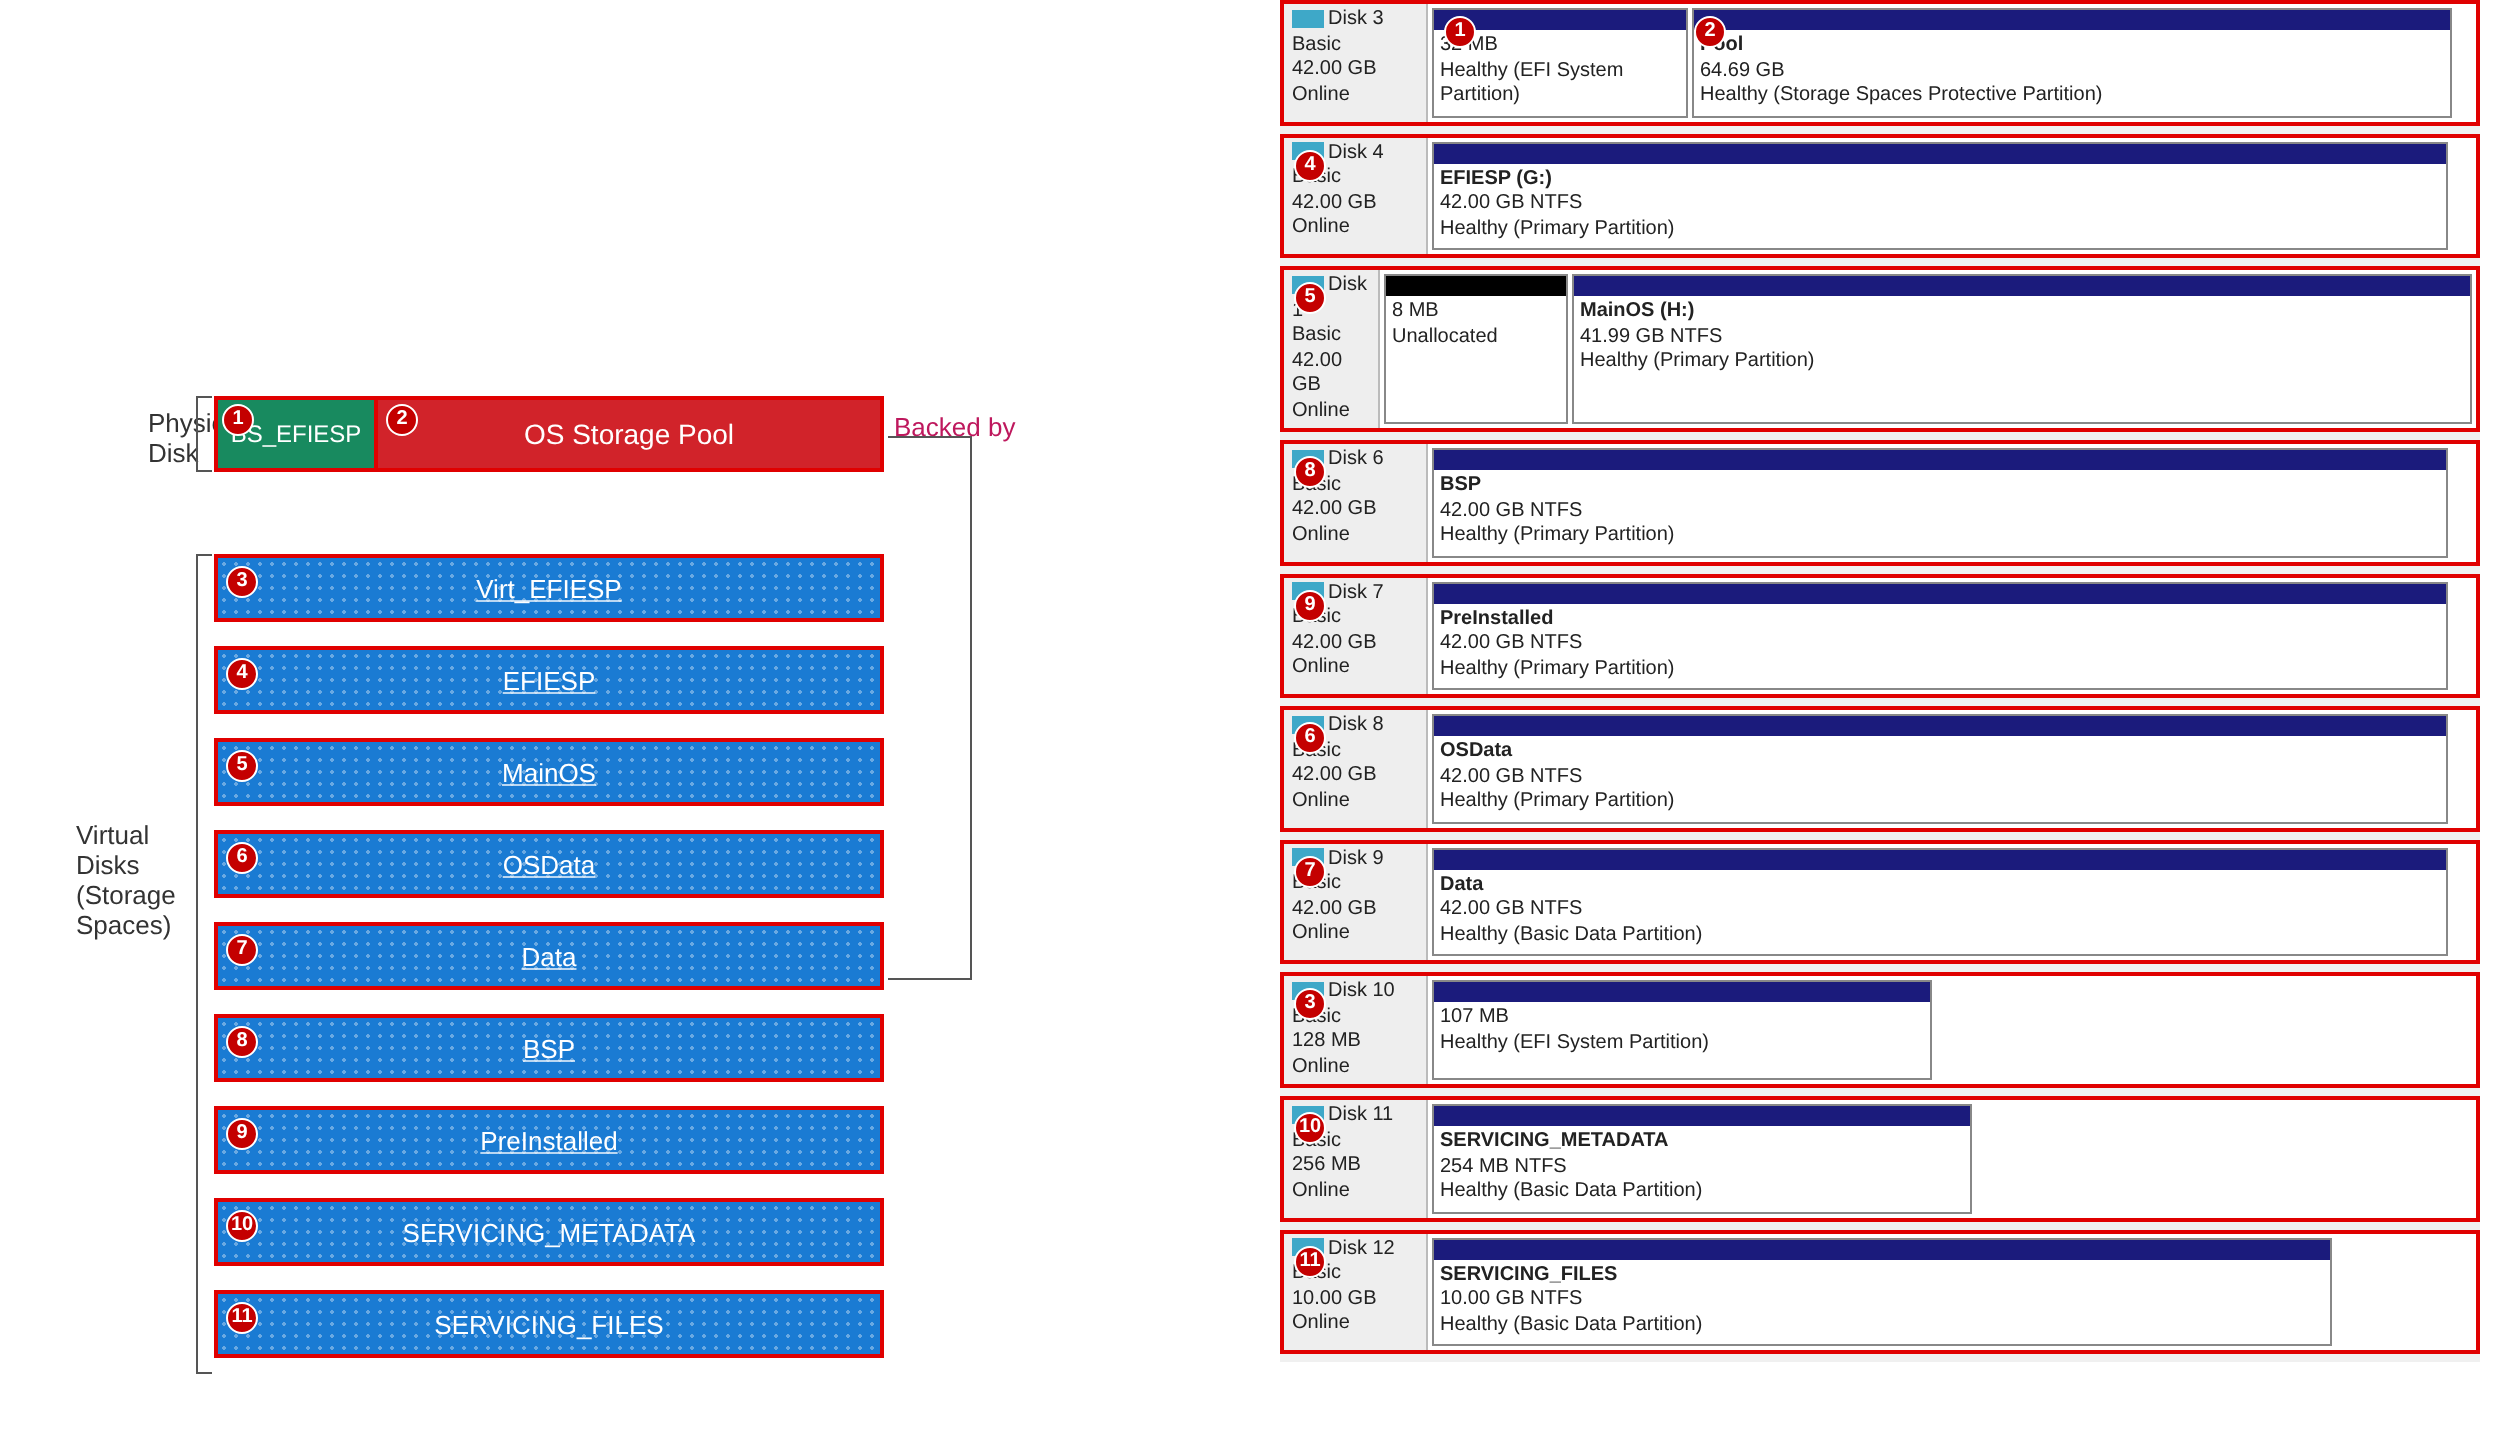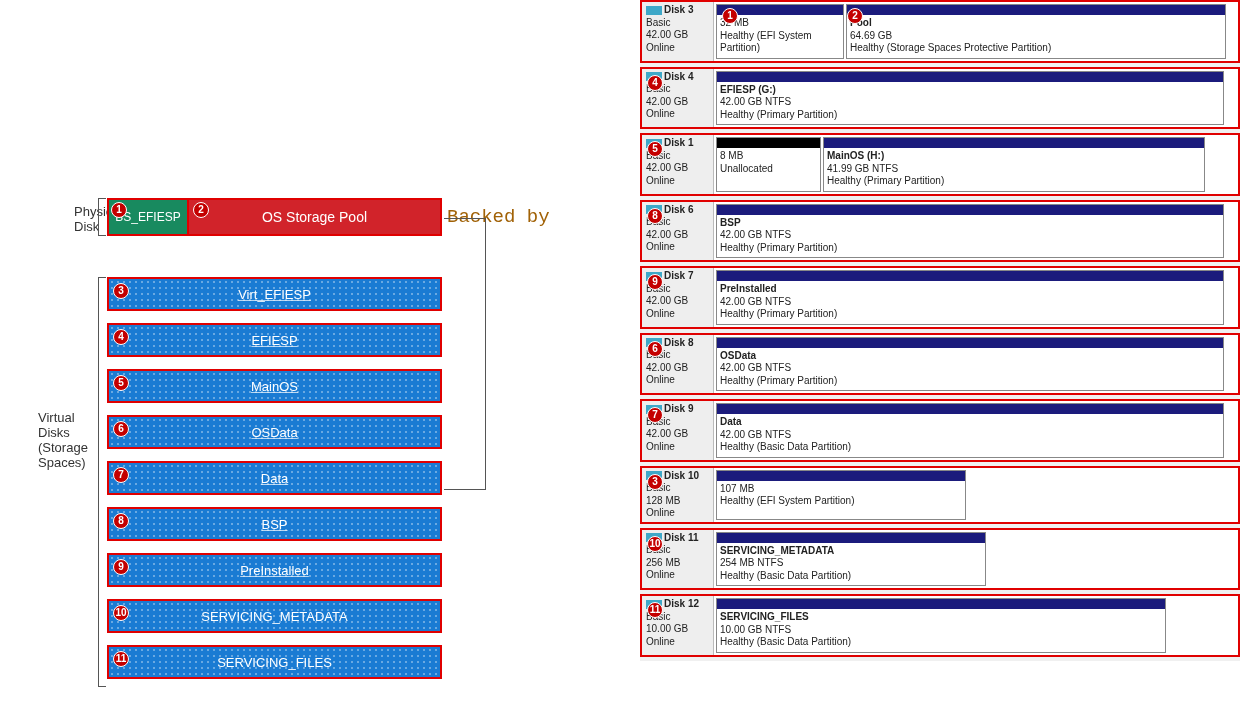--- a/index.html
+++ b/index.html
@@ -14,23 +14,22 @@
     overflow: hidden;
   }
   .label-col {
     position: absolute;
     font-size: 13px;
     color: #333;
     text-align: left;
   }
   .backed-by {
     position: absolute;
-    font-size: 19px;
-    color: #a16207;
-    font-family: Liberation Mono, monospace;
+    font-size: 13px;
+    color: #be185d;
   }
   .phys-row {
     position: absolute;
     left: 107px;
     top: 198px;
     width: 335px;
     height: 38px;
     border: 2px solid #e00000;
     display: flex;
   }
@@ -139,21 +138,21 @@
     line-height:1.25;
     background:#fff;
   }
   .part .stripe {
     height:10px;
     background:#1b1b7c;
     margin:-1px -3px 2px -3px;
   }
   .part .stripe.black { background:#000; }
   .part b { font-weight:bold; }
-  .dm-info b { font-weight:bold; }
+  .dm-info b { font-weight:normal; }
 </style>
 </head>
 <body>
 
 <div class="label-col" style="left:38px;top:204px;width:60px;margin-left:36px;">Physical Disk</div>
 <div class="label-col" style="left:38px;top:410px;width:60px;">Virtual Disks (Storage Spaces)</div>
 <div class="backed-by" style="left:447px;top:206px;">Backed by</div>
 
 <div class="phys-row">
   <div class="phys-a">
@@ -225,22 +224,22 @@
       <span class="badge" style="left: 5px; top: 6px;">4</span>
       <div class="dm-info"><span class="disk-icon"></span><b>Disk 4</b><br><span>Basic</span><br><span>42.00 GB</span><br><span>Online</span></div>
       <div class="dm-parts">
         <div class="part" style="width: 508px;"><div class="stripe"></div><b>EFIESP  (G:)</b><br><span>42.00 GB NTFS</span><br><span>Healthy (Primary Partition)</span></div>
       </div>
     </div>
     <div class="dm-row">
       <span class="badge" style="left: 5px; top: 6px;">5</span>
       <div class="dm-info"><span class="disk-icon"></span><b>Disk 1</b><br><span>Basic</span><br><span>42.00 GB</span><br><span>Online</span></div>
       <div class="dm-parts">
-        <div class="part" style="width: 105px;"><div class="stripe black"></div><span>8 MB</span><br><span>Unallocated</span></div>
-        <div class="part" style="width: 382px;"><div class="stripe"></div><b>MainOS  (H:)</b><br><span>41.99 GB NTFS</span><br><span>Healthy (Primary Partition)</span></div>
+        <div class="part" style="width: 92px;"><div class="stripe black"></div><span>8 MB</span><br><span>Unallocated</span></div>
+        <div class="part" style="width: 450px;"><div class="stripe"></div><b>MainOS  (H:)</b><br><span>41.99 GB NTFS</span><br><span>Healthy (Primary Partition)</span></div>
       </div>
     </div>
     <div class="dm-row">
       <span class="badge" style="left: 5px; top: 6px;">8</span>
       <div class="dm-info"><span class="disk-icon"></span><b>Disk 6</b><br><span>Basic</span><br><span>42.00 GB</span><br><span>Online</span></div>
       <div class="dm-parts">
         <div class="part" style="width: 508px;"><div class="stripe"></div><b>BSP</b><br><span>42.00 GB NTFS</span><br><span>Healthy (Primary Partition)</span></div>
       </div>
     </div>
     <div class="dm-row">

